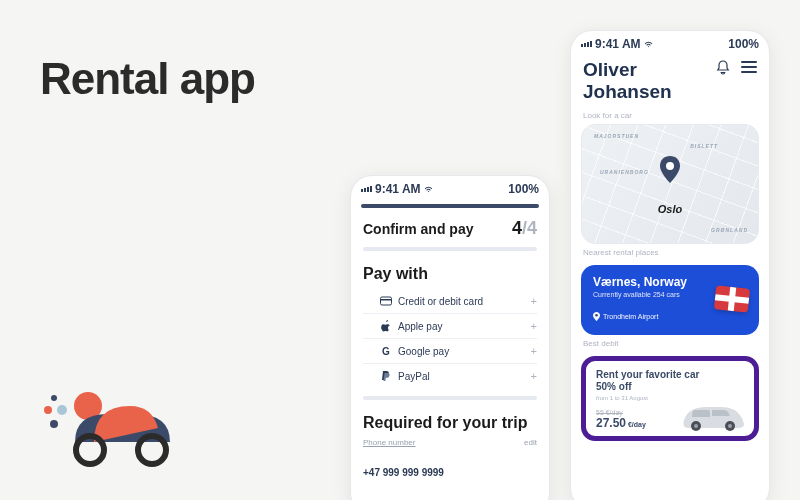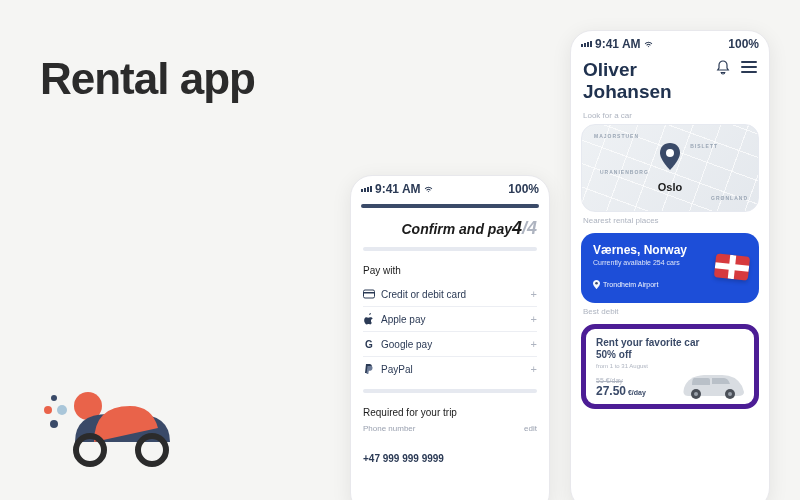--- a/index.html
+++ b/index.html
@@ -18,49 +18,49 @@
   .statusbar { display: flex; justify-content: space-between; align-items: center; padding: 6px 10px 2px; font-size: 12px; color: #2b3a55; font-weight: 600; }
   .status-left { display: flex; align-items: center; gap: 3px; }
   .status-bars { display: inline-flex; align-items: flex-end; gap: 1px; }
   .status-bars i { width: 2px; background: #2b3a55; display: block; }
   .status-bars i:nth-child(1){height:3px}.status-bars i:nth-child(2){height:4px}.status-bars i:nth-child(3){height:5px}.status-bars i:nth-child(4){height:6px}
 
   .progress { height: 4px; background: #e6e9f0; margin: 6px 10px 0; border-radius: 2px; overflow: hidden; }
   .progress-fill { height: 100%; width: 100%; background: #3a4a68; }
 
   .section { padding: 10px 12px 4px; }
-  .heading-row { display: flex; justify-content: flex-end; align-items: baseline; font-style: italic; }
+  .heading-row { display: flex; justify-content: space-between; align-items: baseline; }
   .heading { font-size: 14px; font-weight: 900; color: #1b1b1b; }
   .step { font-size: 18px; font-weight: 900; color: #1b1b1b; }
   .step .total { color: #aeb4c0; }
   .divider { height: 4px; background: #e6e9f0; margin: 8px 0 0; border-radius: 2px; }
 
-  .subhead { font-size: 10px; font-weight: 400; color: #1b1b1b; margin-bottom: 6px; }
+  .subhead { font-size: 16px; font-weight: 700; color: #1b1b1b; margin-bottom: 6px; }
   .paylist { display: flex; flex-direction: column; }
   .payitem { display: flex; align-items: center; justify-content: space-between; padding: 6px 0; border-top: 1px solid #eceef3; font-size: 10px; color: #2b3a55; }
   .payitem:first-child { border-top: none; }
-  .pay-left { display: flex; align-items: center; gap: 6px; }
+  .pay-left { display: flex; align-items: center; gap: 6px; margin-left: 17px; }
   .pay-icon { width: 12px; height: 12px; display: inline-flex; align-items: center; justify-content: center; font-size: 10px; color: #2b3a55; }
   .plus { color: #aeb4c0; font-size: 11px; font-weight: 300; }
 
   .field-row { display: flex; justify-content: space-between; align-items: center; }
-  .field-label { font-size: 8px; color: #9aa1b0; }
+  .field-label { font-size: 8px; color: #9aa1b0; text-decoration: underline; }
   .field-edit { font-size: 8px; color: #9aa1b0; }
   .field-value { font-size: 10px; color: #2b3a55; font-weight: 700; margin-top: 20px; }
 
   
   .home-top { display: flex; justify-content: space-between; align-items: flex-start; padding: 6px 12px 4px; }
   .username { font-size: 19px; font-weight: 900; color: #20324f; line-height: 1.15; }
   .home-icons { display: flex; gap: 10px; align-items: center; color: #2b3a55; }
   .icon-btn { width: 16px; height: 16px; display: flex; align-items: center; justify-content: center; }
 
   .hint { padding: 4px 12px 4px; font-size: 8px; color: #aeb4c0; }
 
-  .map { margin: 0 10px; height: 88px; border-radius: 14px; border: 1px solid #e6e9f0; position: relative; overflow: hidden; background:
-    linear-gradient(135deg,#eef1f4 0%,#e4e8ed 100%); }
+  .map { margin: 0 10px; height: 120px; border-radius: 14px; border: 1px solid #e6e9f0; position: relative; overflow: hidden; background:
+    linear-gradient(135deg,#eef1f4 0%,#e4e8ed 100%); font-style: italic; }
   .map::before { content:""; position:absolute; inset:0; background:
     repeating-linear-gradient( 20deg, rgba(255,255,255,0.7) 0 1px, transparent 1px 22px),
     repeating-linear-gradient(110deg, rgba(255,255,255,0.7) 0 1px, transparent 1px 26px); }
   .district { position:absolute; font-size:5px; letter-spacing:1px; color:#9aa6b5; font-weight:600; }
   .map-pin { position: absolute; left: 50%; top: 40%; transform: translate(-50%,-50%); }
   .map-city { position: absolute; left: 50%; top: 66%; transform: translateX(-50%); font-size: 11px; font-weight: 900; color: #1b1b1b; }
 
   .card-blue { margin: 4px 10px 0; background: #1d4ed8; color: #fff; border-radius: 14px; padding: 10px 12px; position: relative; min-height: 70px; }
   .cb-title { font-size: 12px; font-weight: 800; }
   .cb-sub { font-size: 7px; opacity: .85; margin-top: 2px; }

